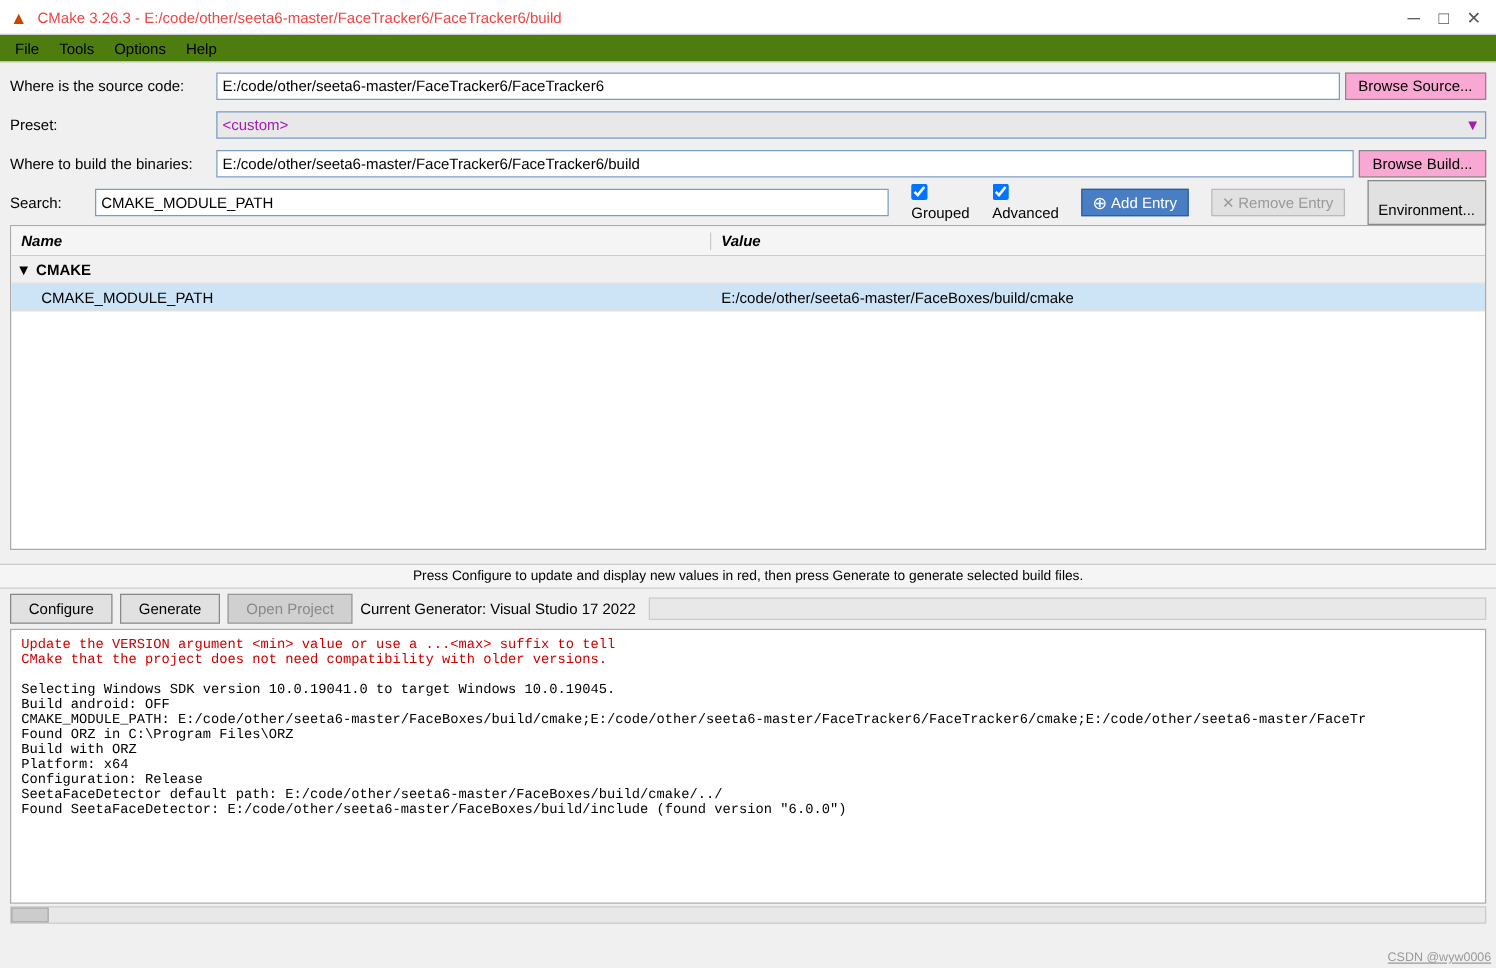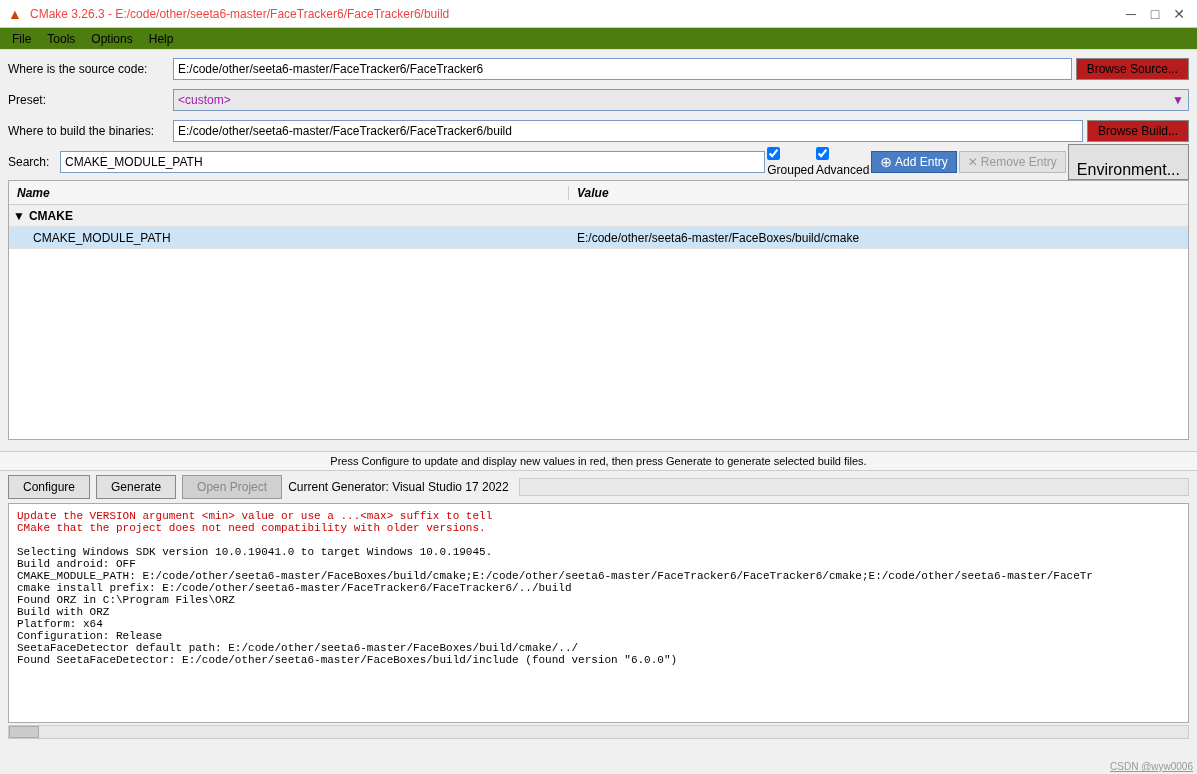--- a/index.html
+++ b/index.html
@@ -103,36 +103,36 @@
       background: #e8e8e8;
       padding: 0 4px;
       font-size: 12px;
       color: #a21caf;
       display: flex;
       align-items: center;
       justify-content: space-between;
     }
     .form-btn {
       height: 22px;
-      background: #b91c1c;
+      background: #f9a8d4;
       border: 1px solid #888;
       padding: 0 10px;
       font-size: 12px;
       cursor: pointer;
       margin-left: 4px;
       white-space: nowrap;
     }
 
     
     .search-row {
       display: flex;
       align-items: center;
       margin-bottom: 5px;
       height: 26px;
-      gap: 2px;
+      gap: 18px;
     }
     .search-label {
       font-size: 12px;
       min-width: 50px;
     }
     .search-input {
       flex: 1;
       height: 22px;
       border: 1px solid #7a9cc4;
       background: #fff;
@@ -175,21 +175,21 @@
       align-items: center;
       gap: 3px;
       white-space: nowrap;
     }
 
     .btn-environment {
       background: #e1e1e1;
       border: 1px solid #888;
       height: 36px;
       padding: 16px 8px;
-      font-size: 16px;
+      font-size: 12px;
       cursor: pointer;
       white-space: nowrap;
     }
 
     
     .table-area {
       border: 1px solid #aaa;
       background: #fff;
       height: 260px;
       overflow-y: auto;
@@ -453,21 +453,20 @@
   <div class="progress-bar" data-name="progress-bar"></div>
 </div>
 
 <div class="log-area" data-name="log-area" id="log-container">
 <div data-name="log-line" class="log-error">Update the VERSION argument &lt;min&gt; value or use a ...&lt;max&gt; suffix to tell</div>
     <div data-name="log-line" class="log-error">CMake that the project does not need compatibility with older versions.</div>
     <div data-name="log-line" class="log-normal">&nbsp;</div>
     <div data-name="log-line" class="log-normal">Selecting Windows SDK version 10.0.19041.0 to target Windows 10.0.19045.</div>
     <div data-name="log-line" class="log-normal">Build android: OFF</div>
     <div data-name="log-line" class="log-normal">CMAKE_MODULE_PATH: E:/code/other/seeta6-master/FaceBoxes/build/cmake;E:/code/other/seeta6-master/FaceTracker6/FaceTracker6/cmake;E:/code/other/seeta6-master/FaceTr</div>
-    <div data-name="log-line" class="log-normal">cmake install prefix: E:/code/other/seeta6-master/FaceTracker6/FaceTracker6/../build</div>
     <div data-name="log-line" class="log-normal">Found ORZ in C:\Program Files\ORZ</div>
     <div data-name="log-line" class="log-normal">Build with ORZ</div>
     <div data-name="log-line" class="log-normal">Platform: x64</div>
     <div data-name="log-line" class="log-normal">Configuration: Release</div>
     <div data-name="log-line" class="log-normal">SeetaFaceDetector default path: E:/code/other/seeta6-master/FaceBoxes/build/cmake/../</div>
     <div data-name="log-line" class="log-normal">Found SeetaFaceDetector: E:/code/other/seeta6-master/FaceBoxes/build/include (found version "6.0.0")</div>
   </div>
 
 <div class="log-scrollbar-h" data-name="log-horizontal-scrollbar">
   <div class="log-scrollbar-thumb" data-name="log-scrollbar-thumb"></div>

